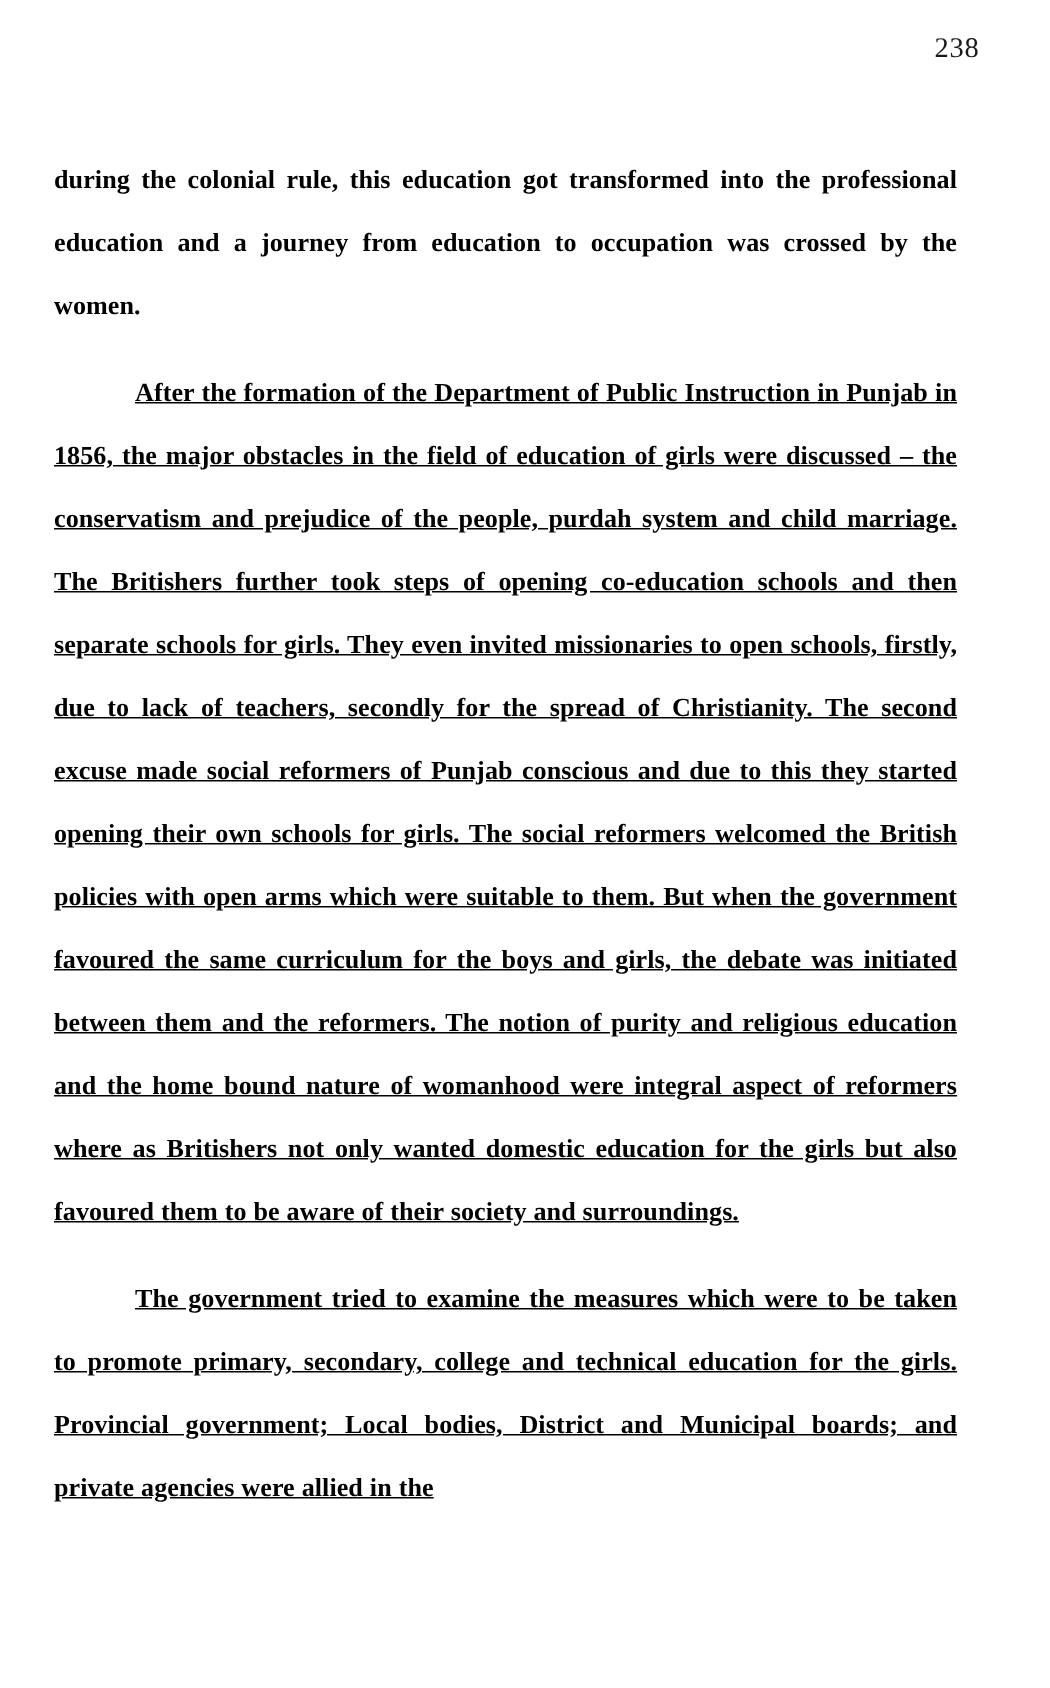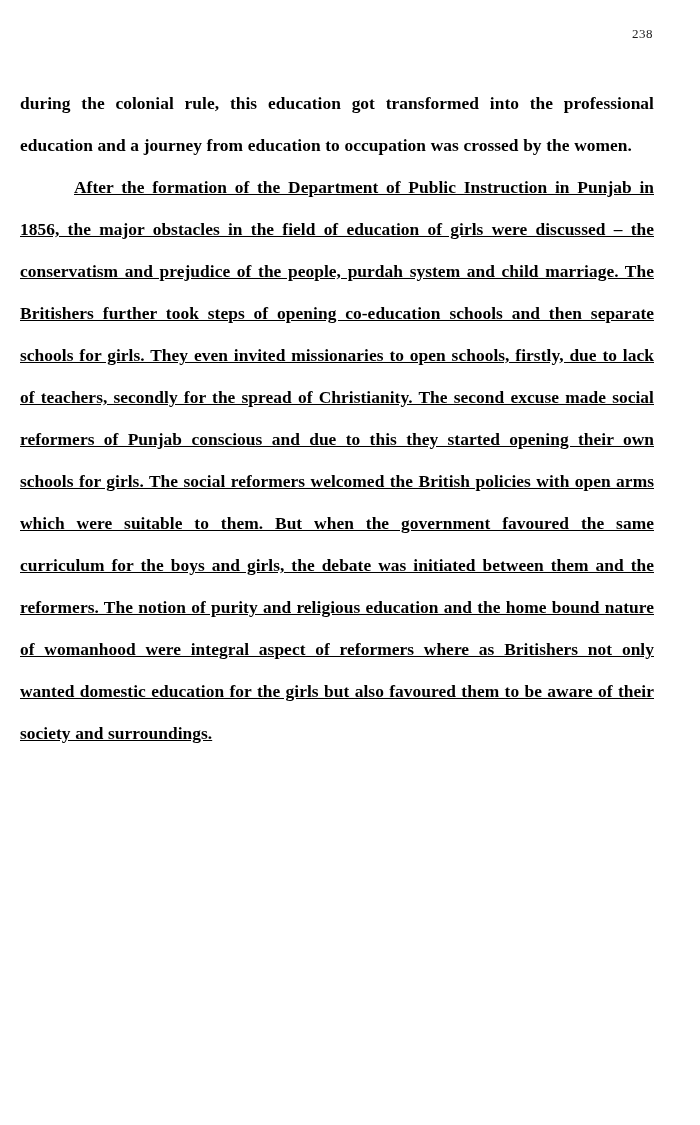--- a/index.html
+++ b/index.html
@@ -31,35 +31,35 @@
     top: 20px;
     left: 0;
     right: 47px;
     text-align: right;
     height: 26px;
     line-height: 26px;
   }
   .folio {
     font-family: "Liberation Serif", "DejaVu Serif", serif;
     font-weight: 400;
-    font-size: 13px;
+    font-size: 19px;
     letter-spacing: 0.5px;
     color: #1a1a1a;
   }
 
   
   .textblock {
     position: absolute;
     top: 82px;
     left: 20px;
     width: 634px;
   }
 
   .para {
-    margin: 0;
+    margin: 16px;
     padding: 0;
     font-family: "Liberation Serif", "DejaVu Serif", serif;
     font-weight: 700;
     font-size: 17.4px;
     line-height: 42px;
     text-align: justify;
     text-justify: inter-word;
     color: #000000;
     letter-spacing: 0.05px;
     word-spacing: 0.2px;
@@ -84,16 +84,17 @@
   <div class="folio-row">
     <span class="folio">238</span>
   </div>
 
   <div class="textblock">
 
     <p class="para ragged-last">during the colonial rule, this education got transformed into the professional education and a journey from education to occupation was crossed by the women.</p>
 
     <p class="para indented ragged-last">After the formation of the Department of Public Instruction in Punjab in 1856, the major obstacles in the field of education of girls were discussed – the conservatism and prejudice of the people, purdah system and child marriage. The Britishers further took steps of opening co-education schools and then separate schools for girls. They even invited missionaries to open schools, firstly, due to lack of teachers, secondly for the spread of Christianity. The second excuse made social reformers of Punjab conscious and due to this they started opening their own schools for girls. The social reformers welcomed the British policies with open arms which were suitable to them. But when the government favoured the same curriculum for the boys and girls, the debate was initiated between them and the reformers. The notion of purity and religious education and the home bound nature of womanhood were integral aspect of reformers where as Britishers not only wanted domestic education for the girls but also favoured them to be aware of their society and surroundings.</p>
 
+    <p class="para indented ragged-last">The government tried to examine the measures which were to be taken to promote primary, secondary, college and technical education for the girls. Provincial government; Local bodies, District and Municipal boards; and private agencies were allied in the</p>
 
   </div>
 
 </div>
 
 </body></html>

